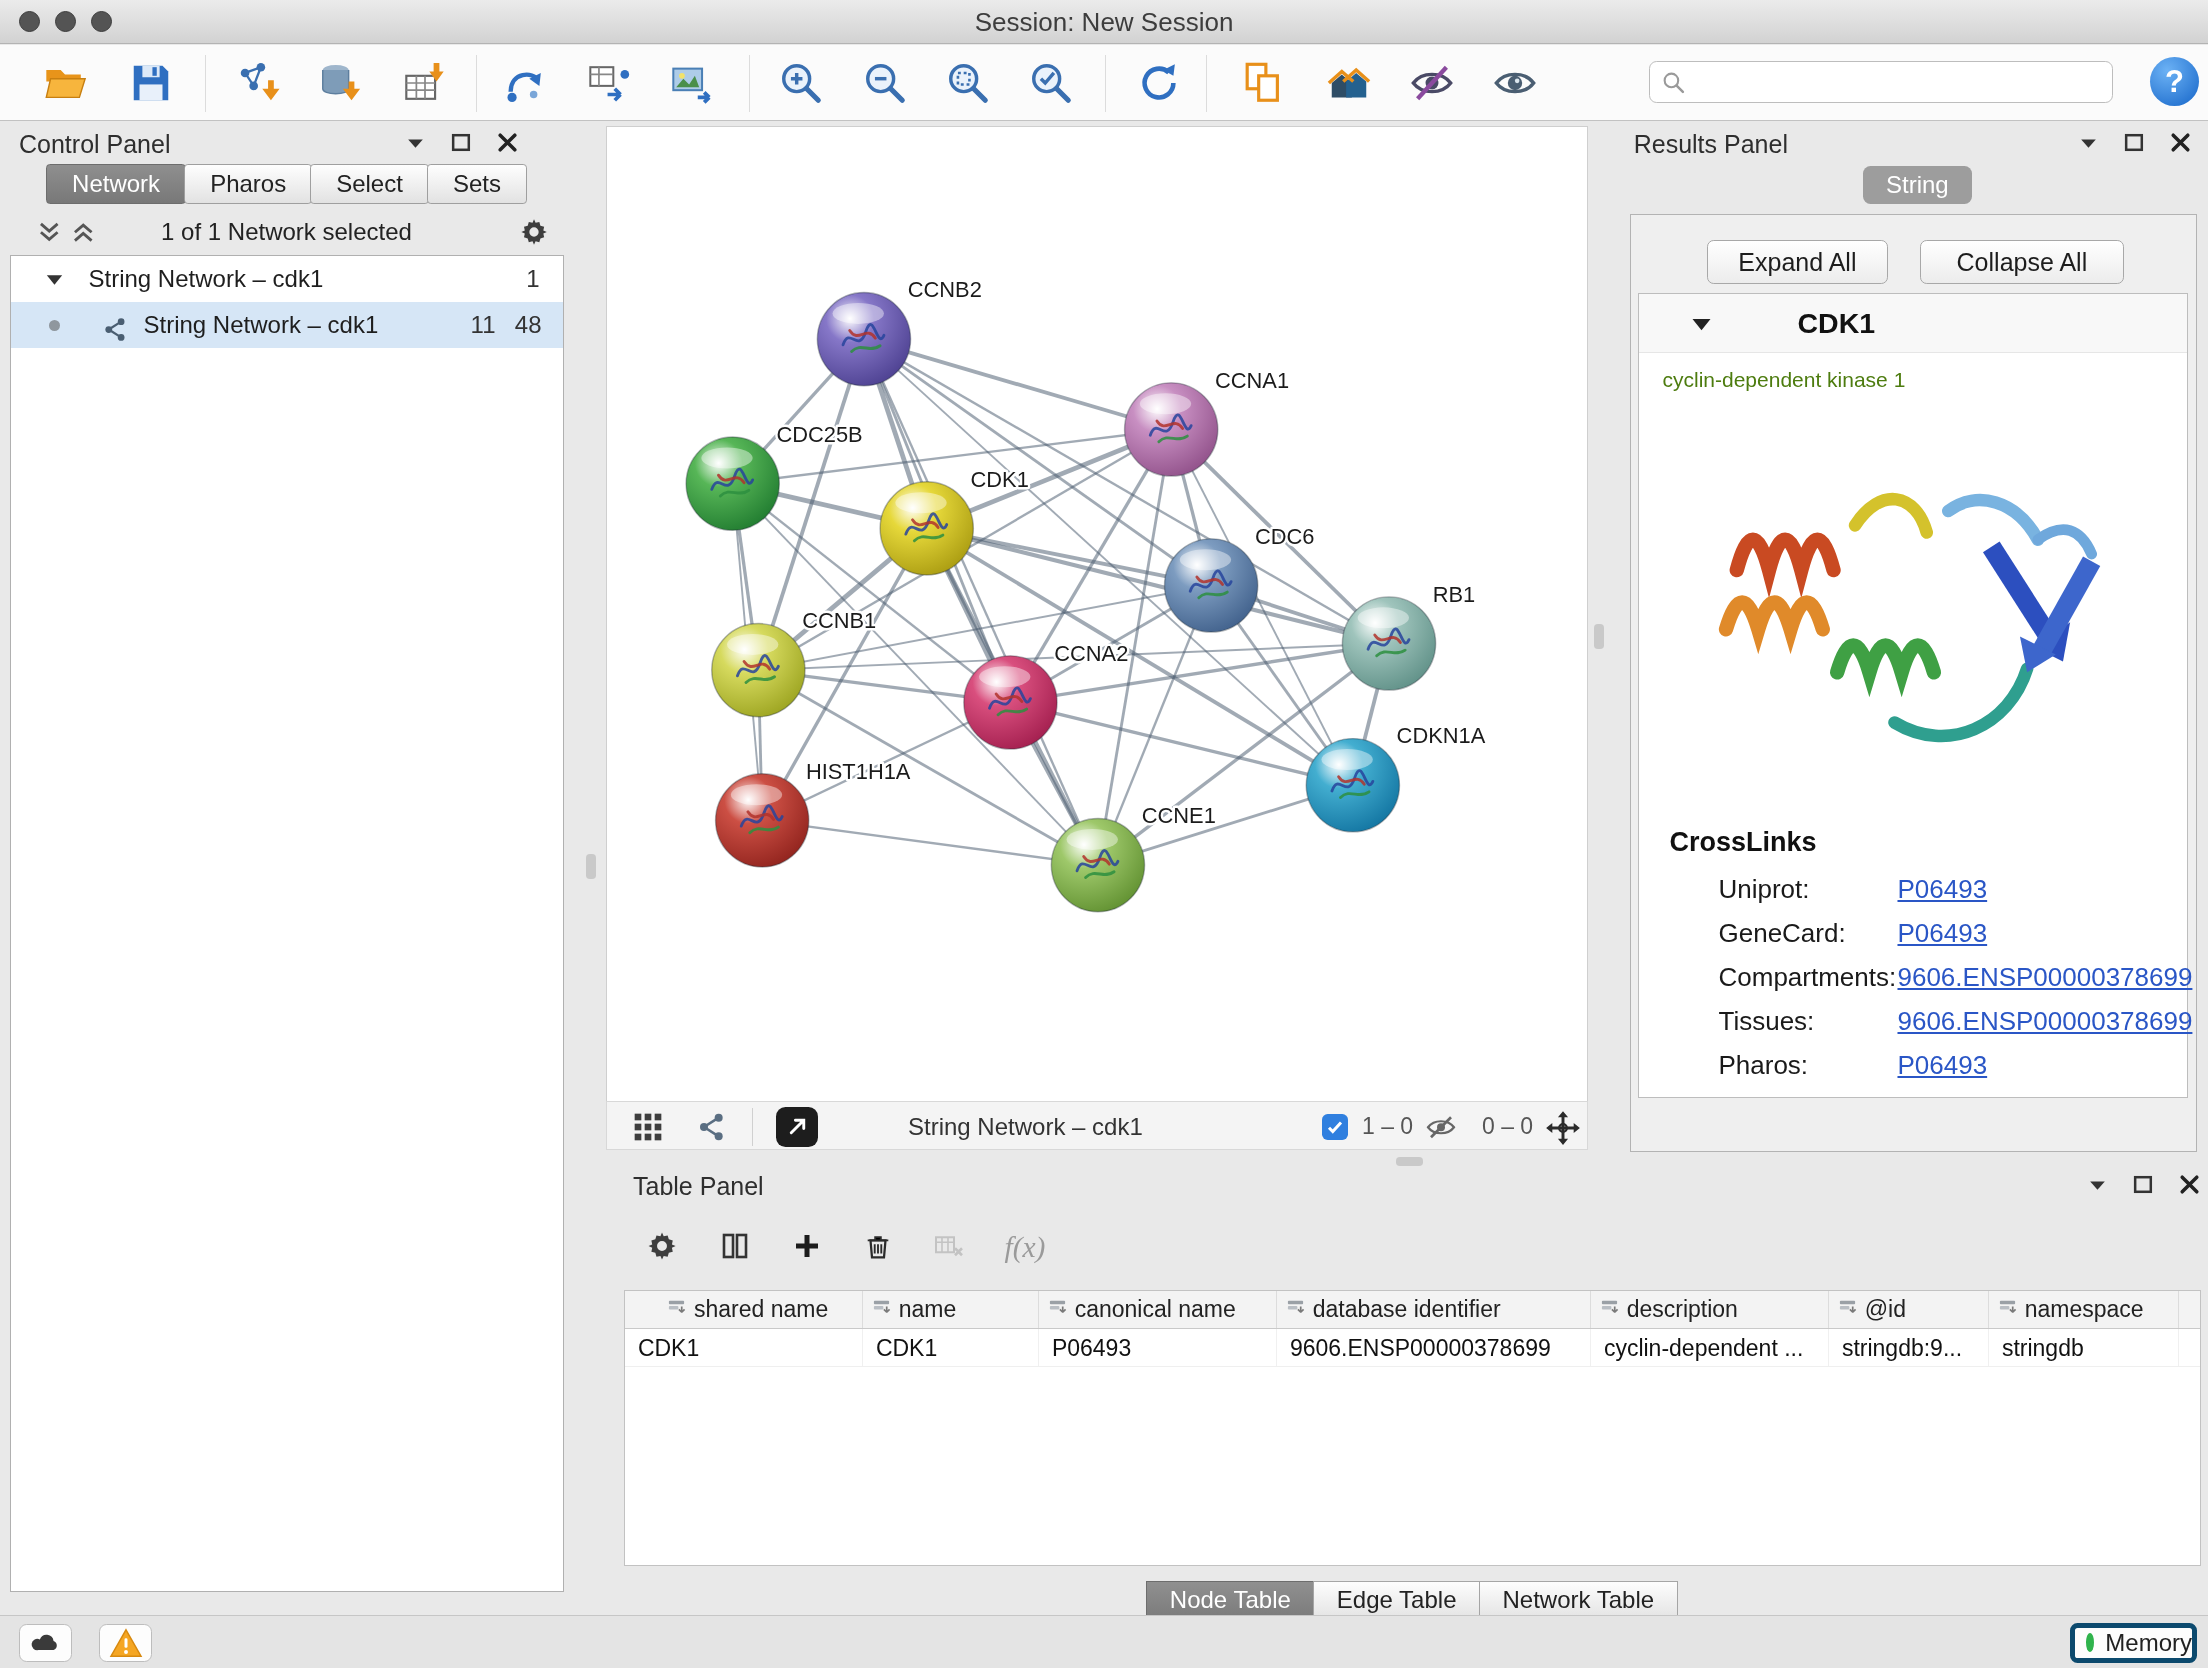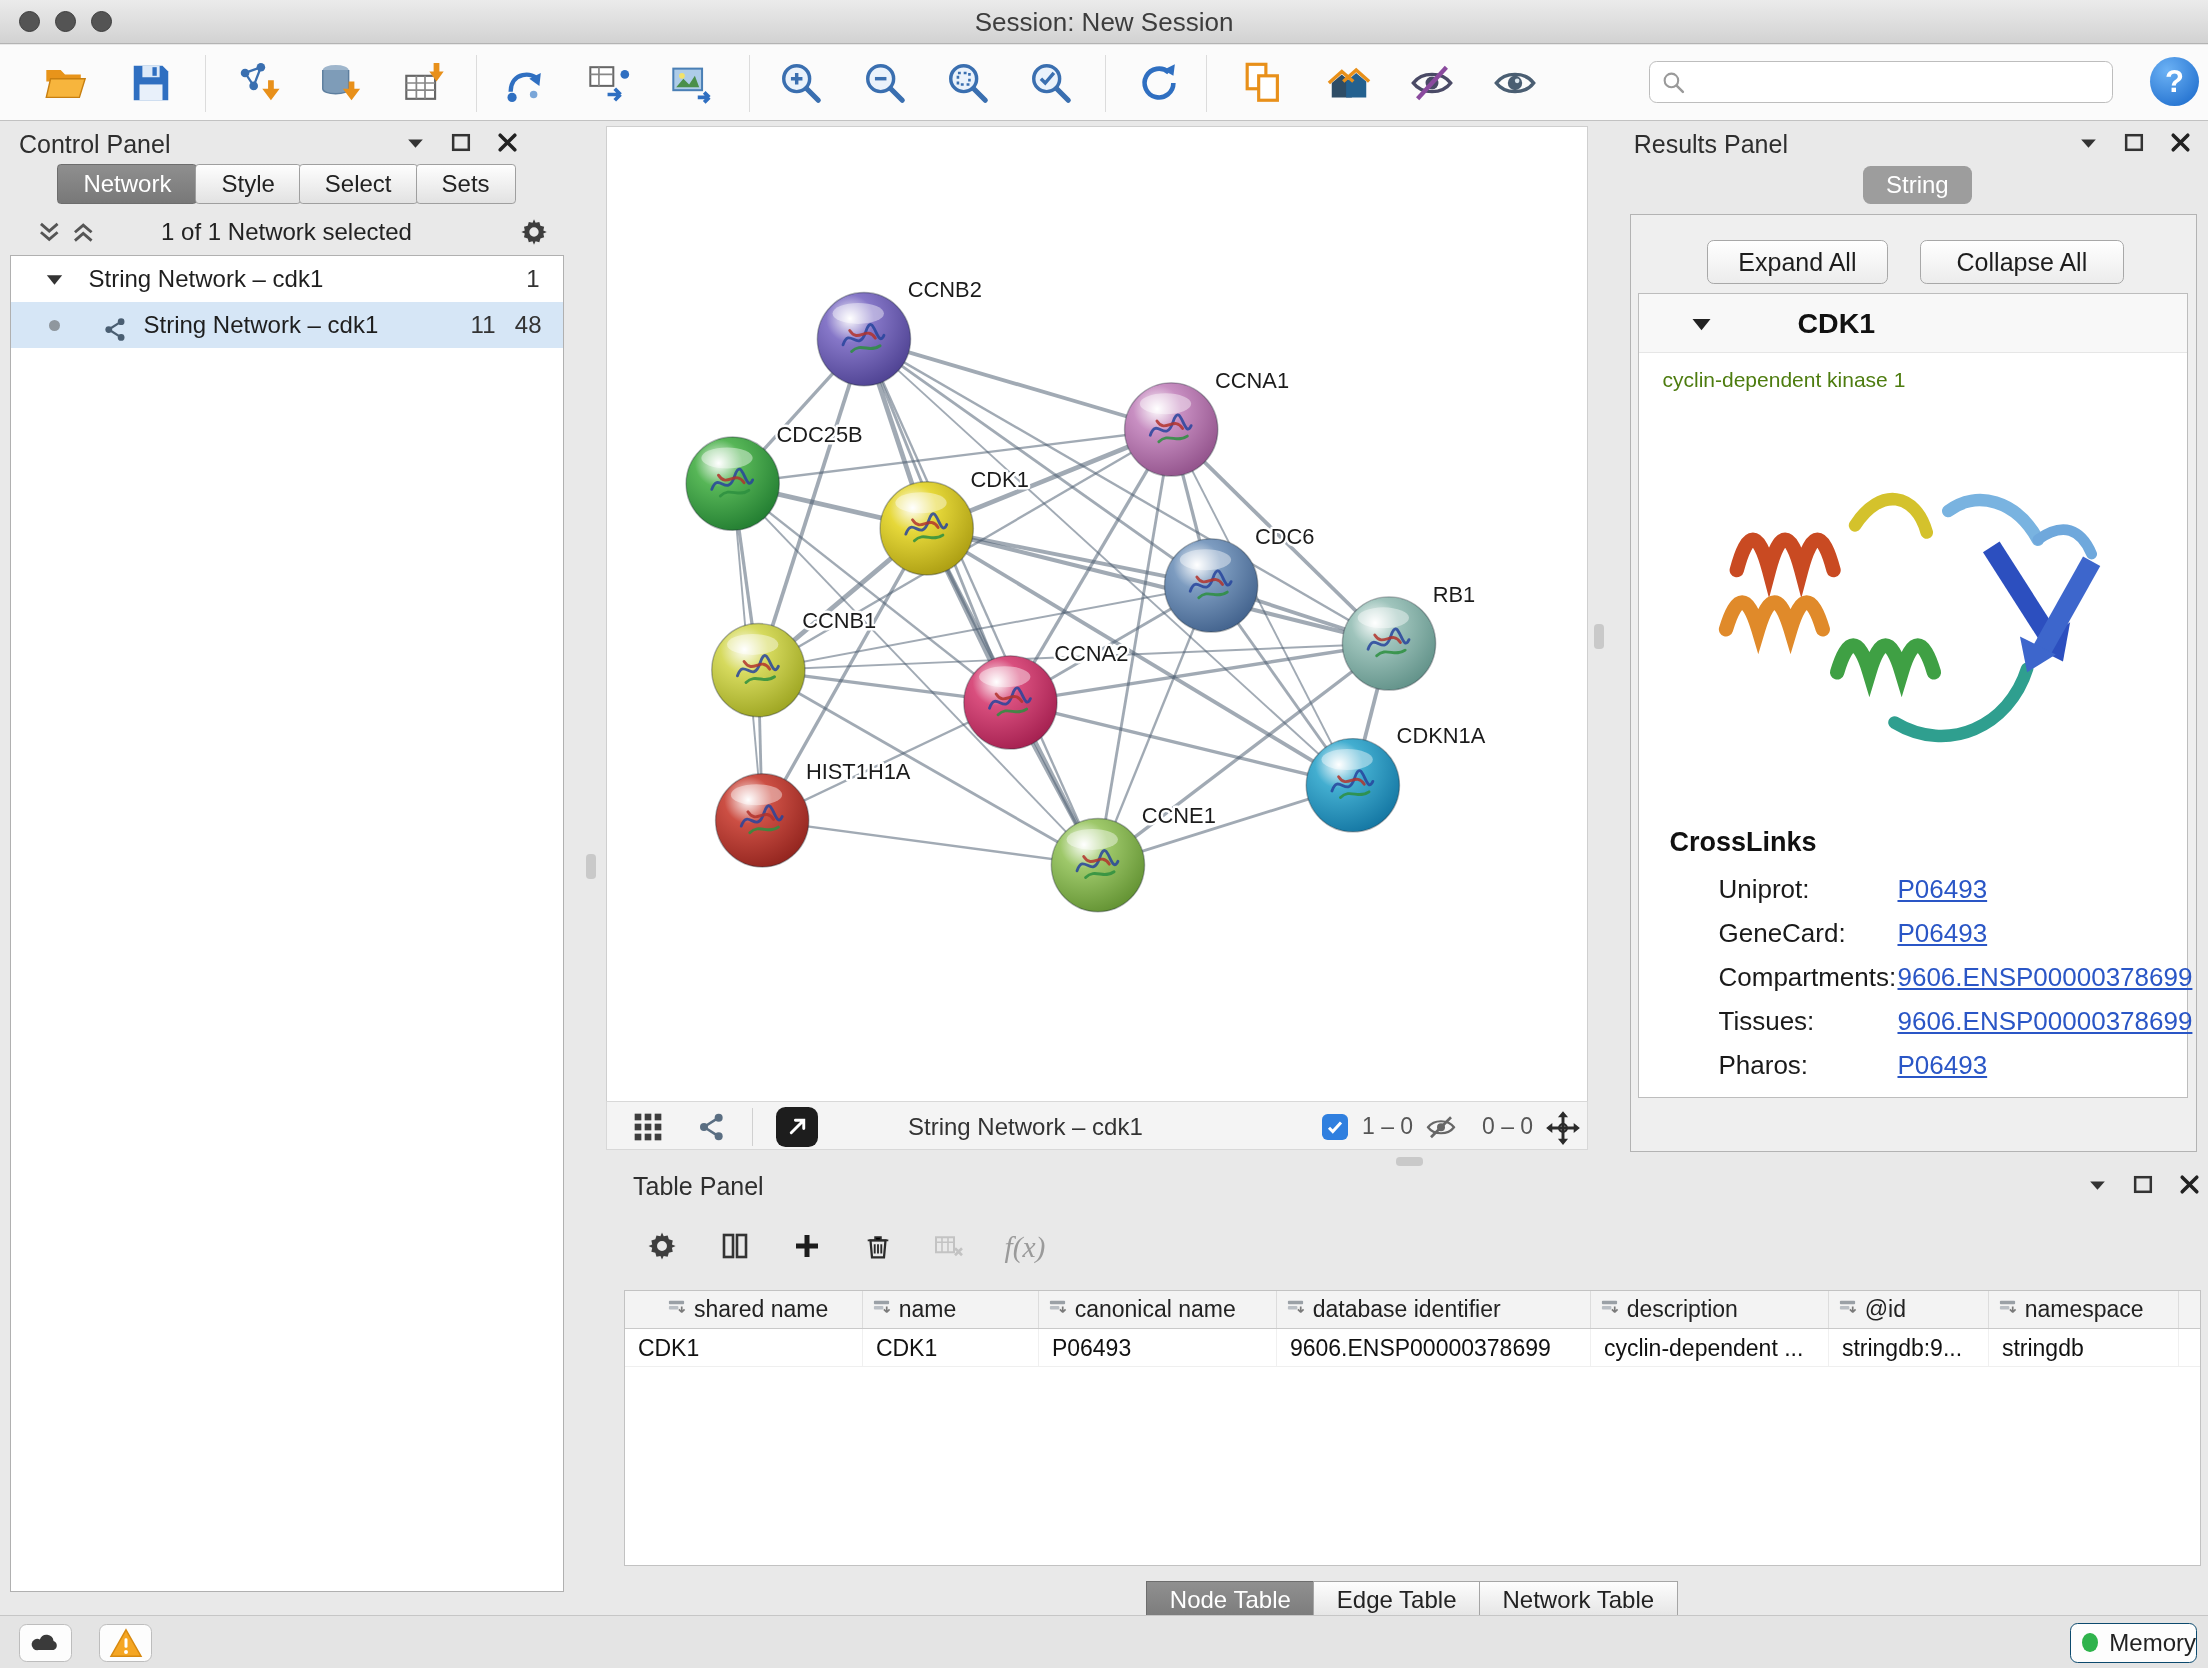--- a/index.html
+++ b/index.html
@@ -106,21 +106,21 @@
   .tp-tabs{position:absolute;left:0;top:409px;width:1592px;display:flex;justify-content:center;}
   .tp-tab{height:38px;padding:0 23px;font-size:24px;line-height:36px;border:1px solid #a5a5a5;
     background:linear-gradient(#fdfdfd,#e4e4e4);color:#222;margin:4px -1px;}
   .tp-tab.sel{background:linear-gradient(#909090,#7b7b7b);color:#fff;border-color:#6d6d6d;}
   
   .footer{position:absolute;left:0;top:1615px;width:2208px;height:53px;background:#e4e4e4;border-top:1px solid #c6c6c6;}
   .f-cloud{position:absolute;left:19px;top:7.6px;width:53px;height:38px;background:#fdfdfd;border:1px solid #bdbdbd;
     border-radius:7.6px;display:flex;align-items:center;justify-content:center;}
   .f-warn{position:absolute;left:99px;top:7.6px;width:53px;height:38px;background:#fdfdfd;border:1px solid #bdbdbd;
     border-radius:7.6px;display:flex;align-items:center;justify-content:center;}
-  .f-mem{position:absolute;left:2070px;top:6.7px;width:127px;height:40px;background:#fdfdfd;border:1px solid #0c4a6e;
+  .f-mem{position:absolute;left:2070px;top:6.7px;width:127px;height:40px;background:#fdfdfd;border:5px solid #0c4a6e;
     border-radius:7.6px;display:flex;align-items:center;gap:11.4px;padding-left:11.4px;font-size:24px;color:#222;}
   .f-mem .mdot{width:19px;height:19px;border-radius:50%;background:#2fb34c;}
   .split-dot{position:absolute;background:#c9c9c9;border-radius:3.8px;}
 </style>
 </head>
 <body>
 
 <div class="titlebar">
   <span class="traffic" style="left:19px"></span>
   <span class="traffic" style="left:55px"></span>
@@ -277,21 +277,21 @@
       <svg viewBox="0 0 24 24">
           <rect x="4" y="5" width="15" height="14" fill="none" stroke="#333" stroke-width="2.4"></rect>
         </svg>
       <svg viewBox="0 0 24 24">
           <path d="M5 5 L19 19 M19 5 L5 19" stroke="#222" stroke-width="3.4" stroke-linecap="round"></path>
         </svg>
     </span>
   </div>
   <div class="cp-tabs">
     <div class="cp-tab sel">Network</div>
-    <div class="cp-tab">Style</div>
+    <div class="cp-tab">Pharos</div>
     <div class="cp-tab">Select</div>
     <div class="cp-tab">Sets</div>
   </div>
   <div class="cp-sumrow">
     <span class="chev" style="left:25px">
       <svg width="28.5" height="28.5" viewBox="0 0 24 24">
           <path d="M5 5 l7 6 7-6 M5 12 l7 6 7-6" stroke="#555" stroke-width="2.4" fill="none"></path>
         </svg>
     </span>
     <span class="chev" style="left:59px">

